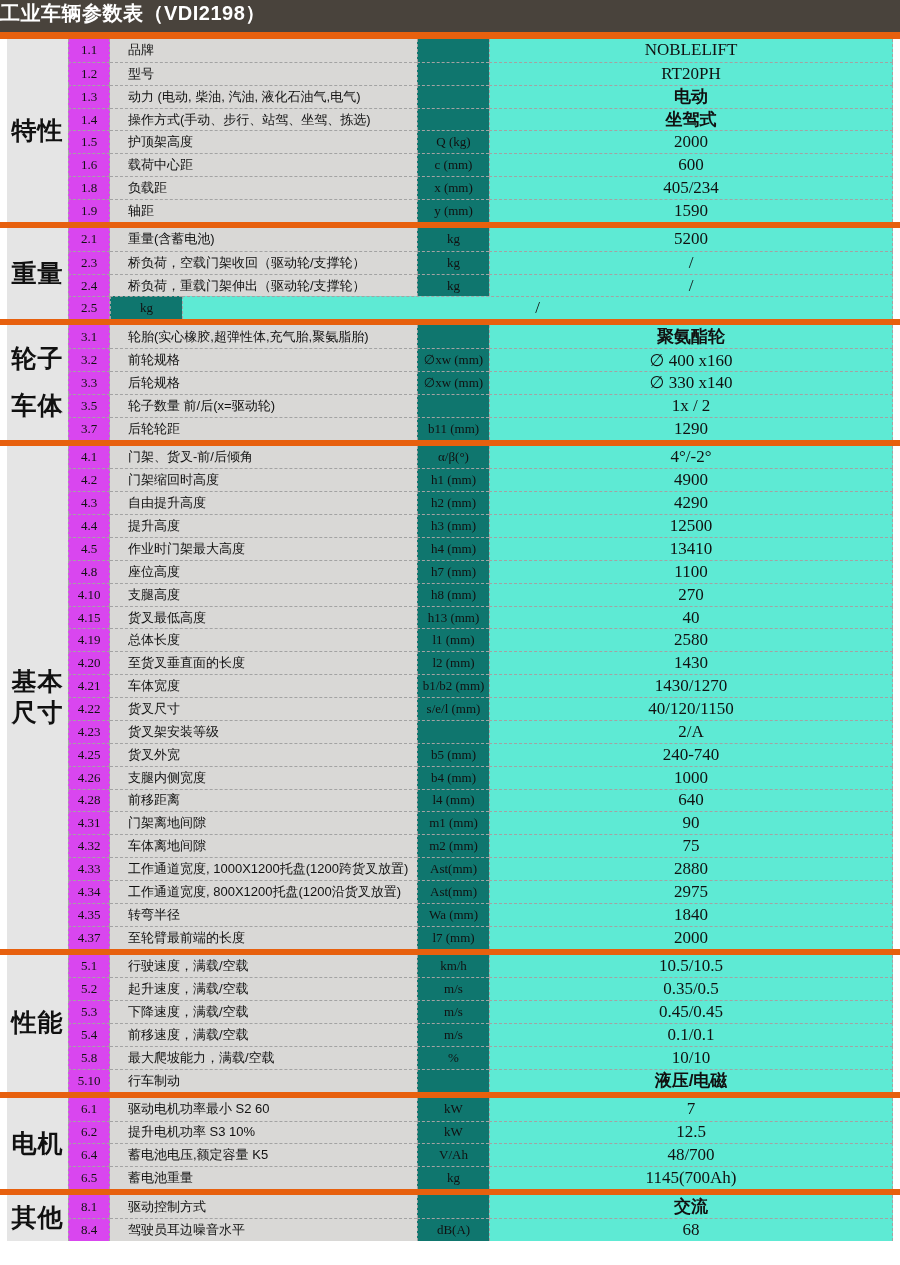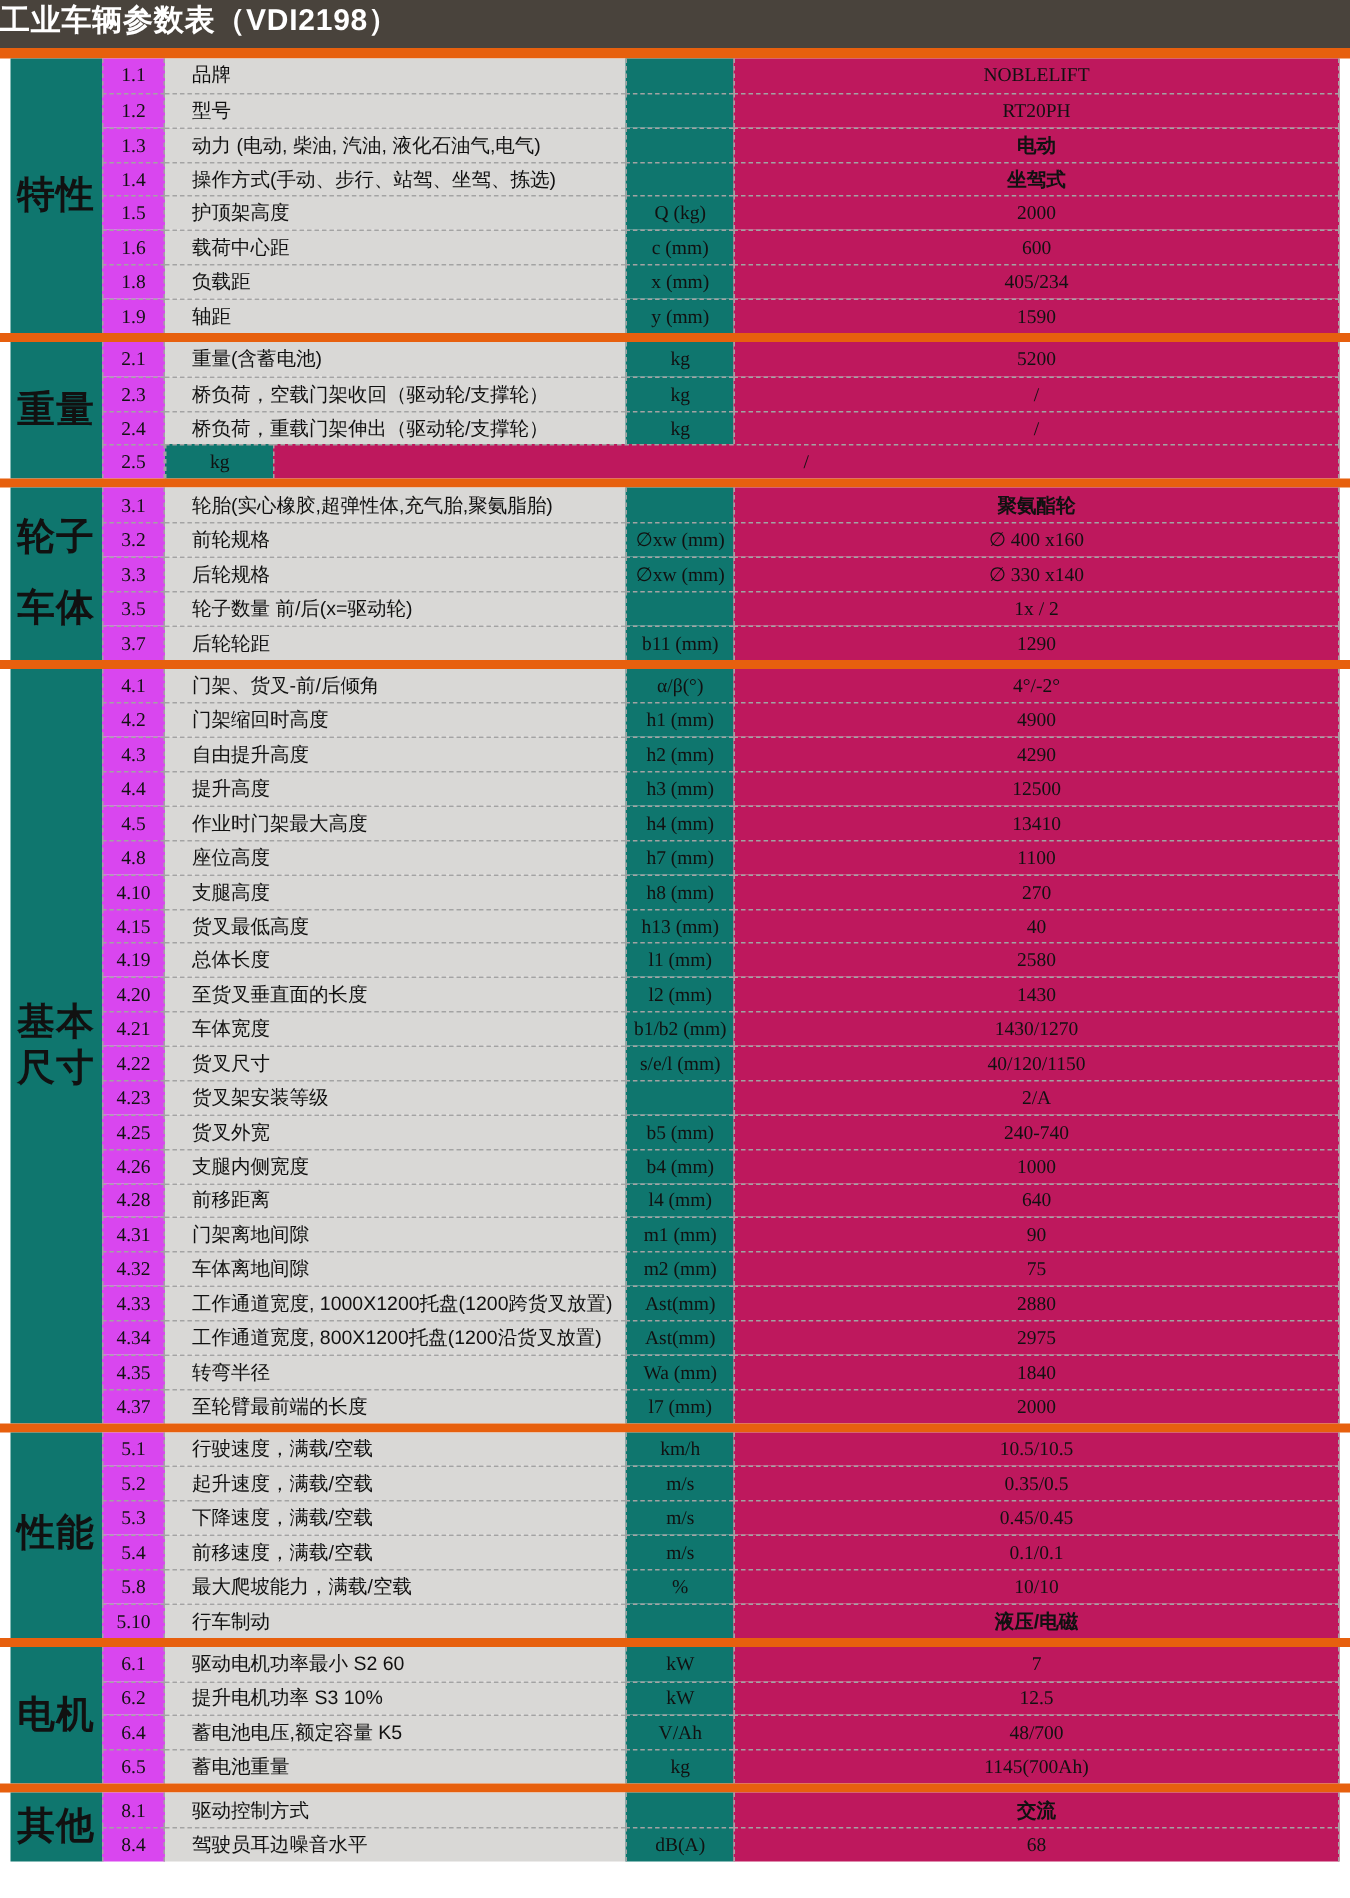--- a/index.html
+++ b/index.html
@@ -17,21 +17,21 @@
   }
   .title-bar h1 { font-size:20px; font-weight:700; letter-spacing:0.5px; }
 
   .accent { height:7px; background:#e7600e; flex:0 0 auto; }
   .accent.sep { height:6px; }
 
   .table-root { flex:1 1 auto; display:flex; flex-direction:column; }
 
   .section { display:flex; flex:0 0 auto; }
   .sec-label {
-    width:61px; margin-left:7px; background:#0f766e;
+    width:61px; margin-left:7px; background:#e5e5e5;
     display:flex; align-items:center; justify-content:center; text-align:center;
     font-size:25px; font-weight:700; line-height:1.25; white-space:pre-line;
     letter-spacing:1px;
   }
   .section[data-name="section-wheels-body"] .sec-label { line-height:1.9; }
 
   .rows { flex:1; display:flex; flex-direction:column; margin-right:7px; }
   .row { display:flex; height:22.87px; flex:0 0 auto; }
   .row + .row .cell { border-top:1px dashed #a3a3a3; }
 
@@ -44,22 +44,22 @@
   .c-desc {
     width:307px; background:#d9d8d6; padding-left:18px;
     font-size:13px; font-weight:400; white-space:nowrap;
   }
   .c-unit {
     width:72px; background:#0f766e; justify-content:center;
     font-family:"Liberation Serif", serif; font-size:13px;
     border-left:1px dashed #a3a3a3;
   }
   .c-val {
-    flex:1; background:#be185d; justify-content:center;
-    font-family:"Liberation Serif", serif; font-size:13px;
+    flex:1; background:#5eead4; justify-content:center;
+    font-family:"Liberation Serif", serif; font-size:17px;
     border-left:1px dashed #a3a3a3; border-right:1px dashed #a3a3a3;
   }
   .c-val.cjk { font-family:"Liberation Sans", sans-serif; font-weight:700; }
 </style>
 </head>
 <body>
 
 <div class="page" data-name="spec-sheet">
   <header class="title-bar" data-name="title-bar" style="background: rgb(73, 67, 60);">
     <h1 data-name="page-title">工业车辆参数表（VDI2198）</h1>

